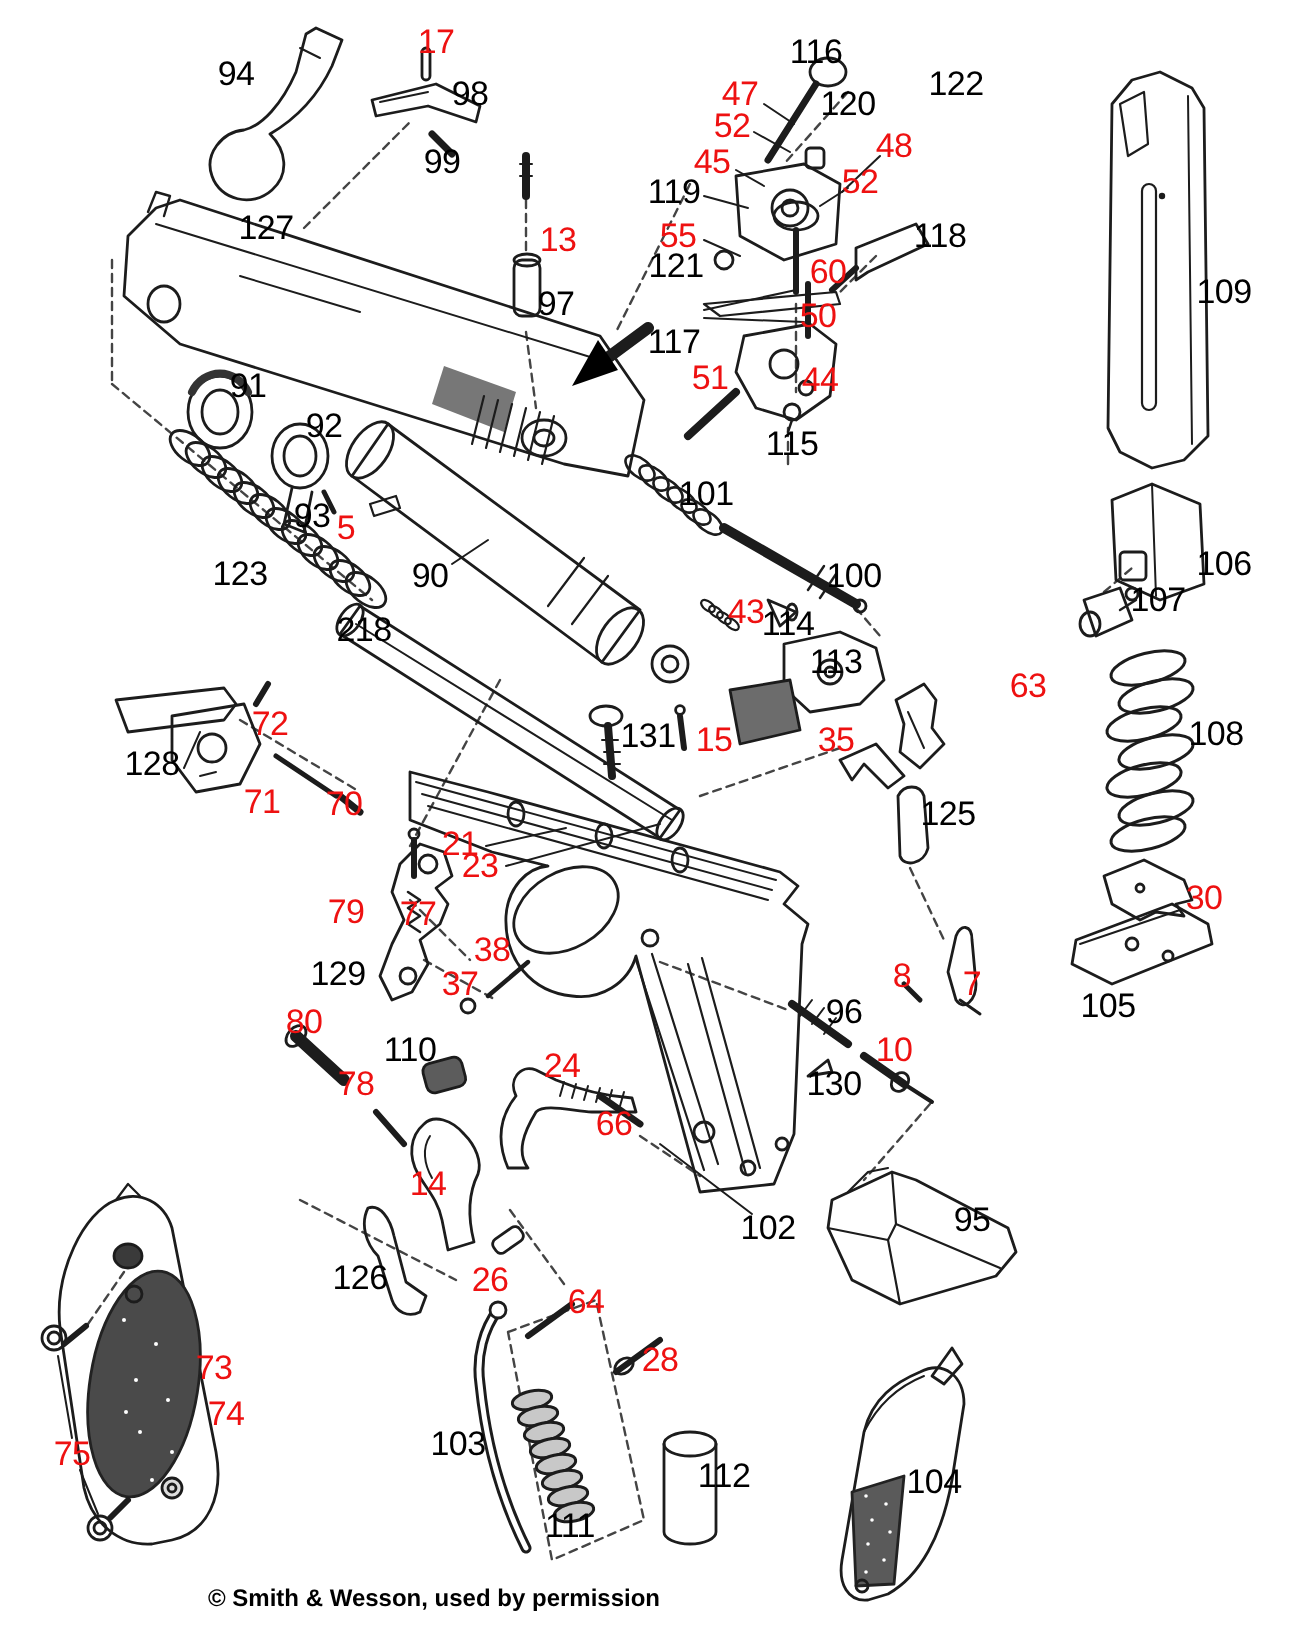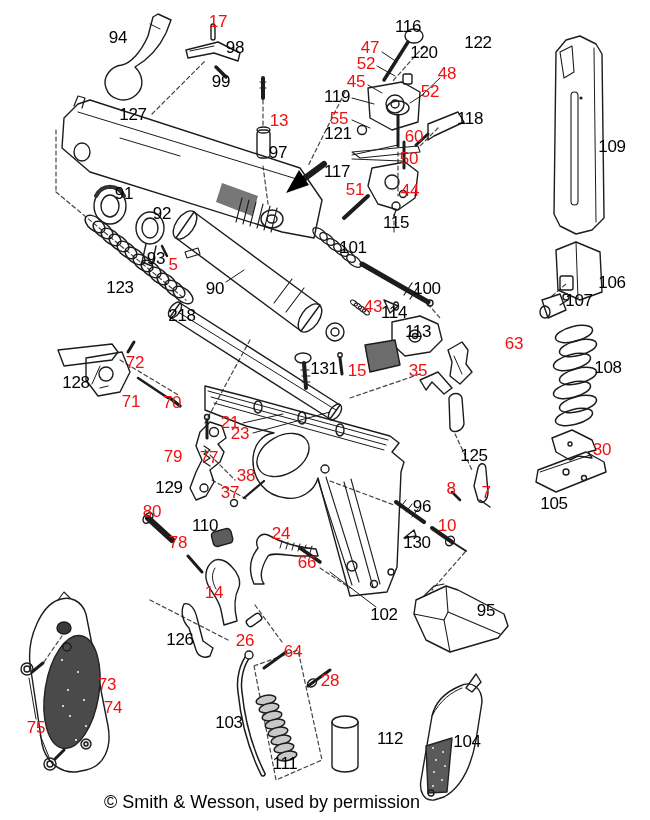--- a/index.html
+++ b/index.html
@@ -4,22 +4,22 @@
 <style>
   html,body{margin:0;padding:0;background:#fff;}
   .stage{position:relative;width:650px;height:820px;background:#fff;overflow:hidden;
          font-family:"Liberation Sans",sans-serif;}
   .art{position:absolute;left:0;top:0;}
   .labels{position:absolute;left:0;top:0;width:650px;height:820px;pointer-events:none;}
   .part-label{position:absolute;transform:translate(-50%,-50%);font-size:17px;line-height:1;
               font-family:"Liberation Sans",sans-serif;white-space:nowrap;letter-spacing:-.3px;}
   .part-label.black{color:#000;}
   .part-label.red{color:var(--red,#ee1111);}
-  .copyright{position:absolute;left:104px;top:792px;font-size:18px;color:#000;
-             font-family:"Liberation Sans",sans-serif;}
+  .copyright{position:absolute;left:104px;top:792px;font-size:12px;color:#000;
+             font-family:"Liberation Sans",sans-serif;font-weight:bold;}
   svg *{vector-effect:non-scaling-stroke;}
 </style>
 </head>
 <body>
 
 <div class="stage">
 
 <svg class="art" width="650" height="820" viewBox="0 0 650 820" fill="none" stroke="#1c1c1c" stroke-width="1.4" stroke-linejoin="round" stroke-linecap="round">
 
   <g stroke="#444" stroke-width="1.2" stroke-dasharray="4 3">
@@ -468,21 +468,21 @@
       <span class="part-label black" style="left: 418px; top: 331px;">113</span>
       <span class="part-label red" style="left: 135px; top: 362px;">72</span>
       <span class="part-label black" style="left: 608px; top: 367px;">108</span>
       <span class="part-label black" style="left: 324px; top: 368px;">131</span>
       <span class="part-label red" style="left: 357px; top: 370px;">15</span>
       <span class="part-label red" style="left: 418px; top: 370px;">35</span>
       <span class="part-label red" style="left: 470px; top: 343px; margin-left: 44px;">63</span>
       <span class="part-label black" style="left: 76px; top: 382px;">128</span>
       <span class="part-label red" style="left: 131px; top: 401px;">71</span>
       <span class="part-label red" style="left: 172px; top: 402px;">70</span>
-      <span class="part-label black" style="left: 474px; top: 407px; margin-top: 48px;">125</span>
+      <span class="part-label black" style="left: 474px; top: 407px;">125</span>
       <span class="part-label red" style="left: 230px; top: 422px;">21</span>
       <span class="part-label red" style="left: 173px; top: 457px; margin-left: 36px;">77</span>
       <span class="part-label red" style="left: 240px; top: 433px;">23</span>
       <span class="part-label red" style="left: 602px; top: 449px;">30</span>
       <span class="part-label red" style="left: 173px; top: 456px;">79</span>
       <span class="part-label red" style="left: 246px; top: 475px;">38</span>
       <span class="part-label black" style="left: 169px; top: 487px;">129</span>
       <span class="part-label red" style="left: 451px; top: 488px;">8</span>
       <span class="part-label red" style="left: 230px; top: 492px;">37</span>
       <span class="part-label red" style="left: 486px; top: 492px;">7</span>
@@ -499,20 +499,20 @@
       <span class="part-label black" style="left: 486px; top: 610px;">95</span>
       <span class="part-label black" style="left: 384px; top: 614px;">102</span>
       <span class="part-label black" style="left: 180px; top: 639px;">126</span>
       <span class="part-label red" style="left: 245px; top: 640px;">26</span>
       <span class="part-label red" style="left: 293px; top: 651px;">64</span>
       <span class="part-label red" style="left: 330px; top: 680px;">28</span>
       <span class="part-label red" style="left: 107px; top: 684px;">73</span>
       <span class="part-label red" style="left: 113px; top: 707px;">74</span>
       <span class="part-label black" style="left: 229px; top: 722px;">103</span>
       <span class="part-label red" style="left: 36px; top: 727px;">75</span>
-      <span class="part-label black" style="left: 362px; top: 738px; margin-left: 28px;">112</span>
+      <span class="part-label black" style="left: 362px; top: 738px;">112</span>
       <span class="part-label black" style="left: 467px; top: 741px;">104</span>
       <span class="part-label black" style="left: 285px; top: 763px;">111</span>
     </div>
 
 <div class="copyright">© Smith &amp; Wesson, used by permission</div>
 
 </div>
 
 </body></html>

